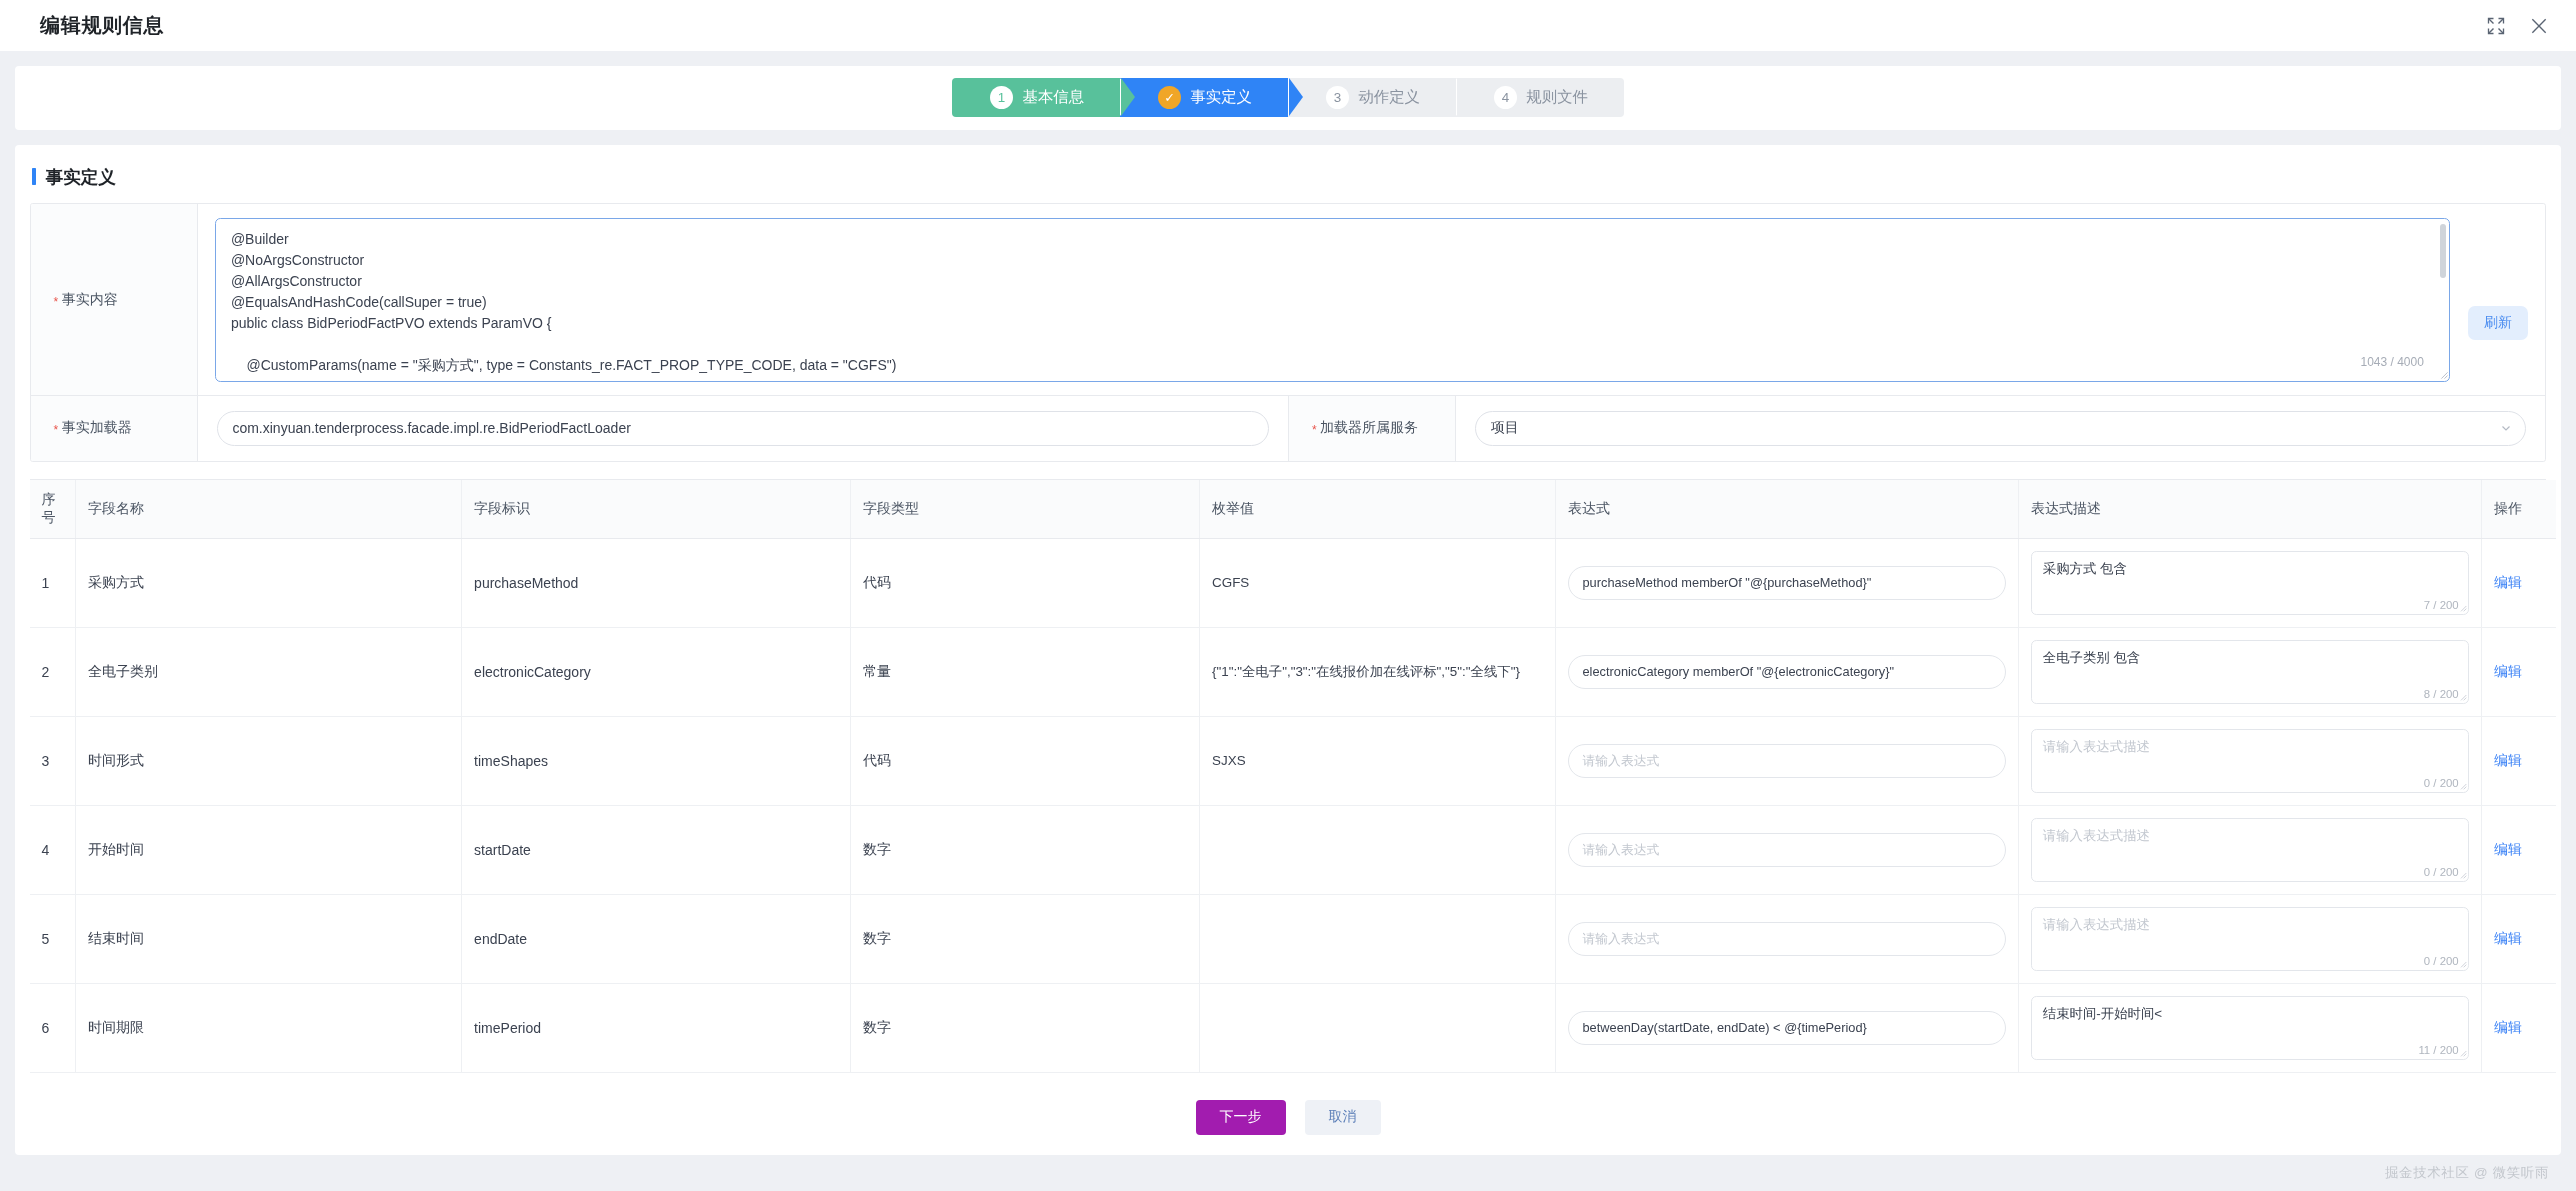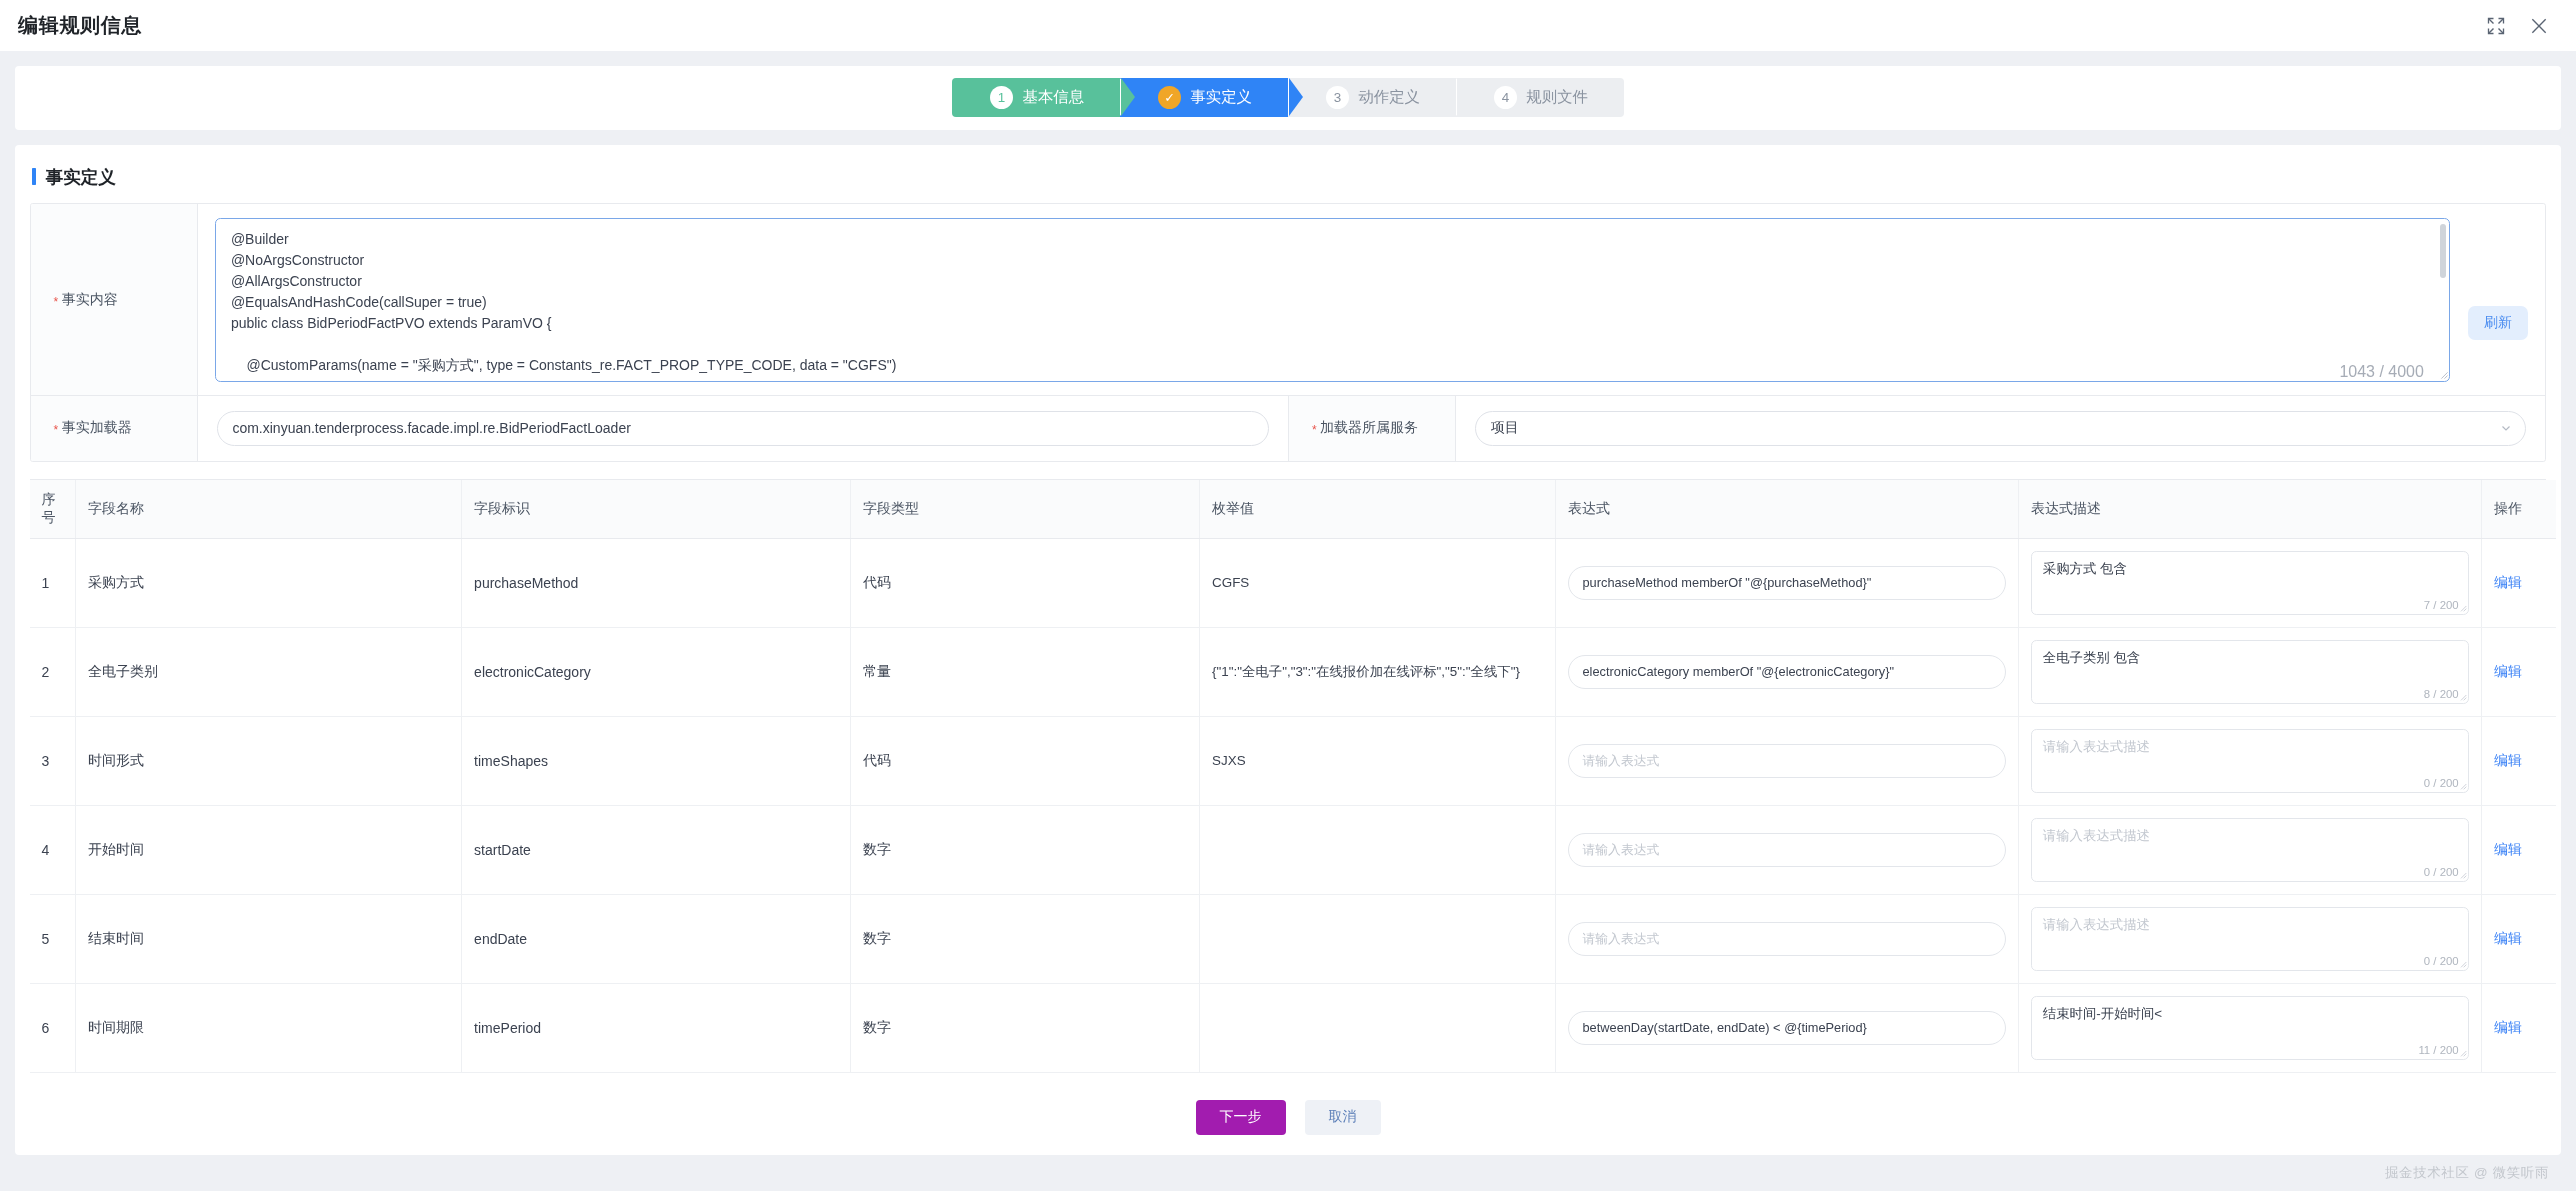--- a/index.html
+++ b/index.html
@@ -12,21 +12,21 @@
   }
   .page { position: relative; width: 2576px; height: 1191px; background:#eef0f4; }
 
   
   .titlebar {
     position: relative;
     height: 51px;
     background: #ffffff;
     display: flex;
     align-items: center;
-    padding: 0 18px;
+    padding: 0 40px;
   }
   .titlebar .title {
     font-size: 20px;
     font-weight: 700;
     color: #1f2328;
     letter-spacing: 0.7px;
   }
   .win-actions {
     position: absolute; right: 27px; top: 0; height: 51px;
     display: flex; align-items: center; gap: 23px;
@@ -141,22 +141,22 @@
     font-size: 14px;
     line-height: 21px;
     color: #3b4250;
     white-space: pre;
   }
   .code-scroll {
     position:absolute; right:3.4px; top:5.4px;
     width:6px; height:54px; background:#cfd4da; border-radius:3.4px;
   }
   .code-count {
-    position:absolute; right: 25.5px; bottom: 0;
-    font-size: 16px; color:#a6acb6;
+    position:absolute; right: 25.5px; bottom: 12px;
+    font-size: 12px; color:#a6acb6;
   }
   .resize-grip {
     position:absolute; right: 1.3px; bottom: 1.3px;
     width:9.4px; height:9.4px; color:#b6bcc6;
   }
   .resize-grip svg { width:100%; height:100%; display:block; }
   .refresh-btn {
     flex: 0 0 auto;
     background:#e3eefd;
     color:#4a8cf0;

